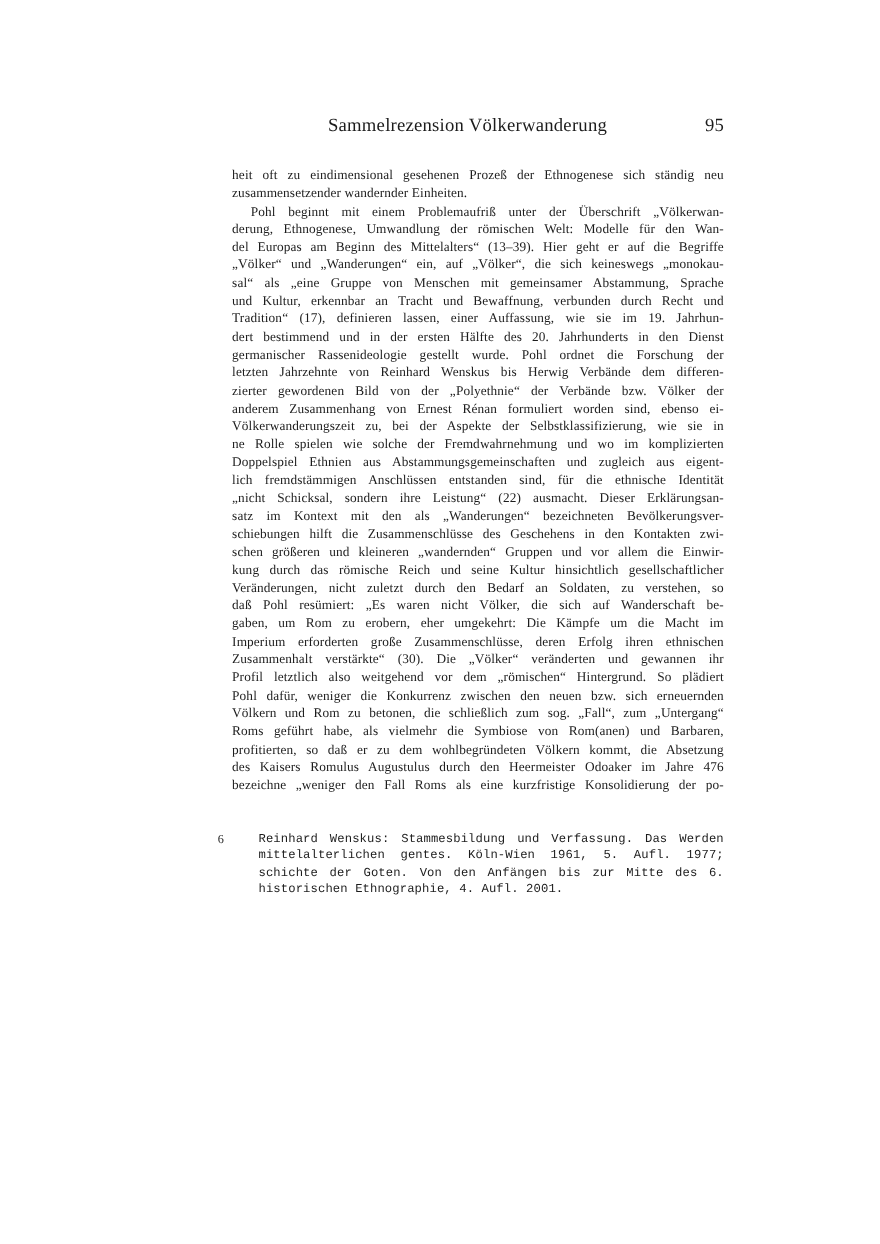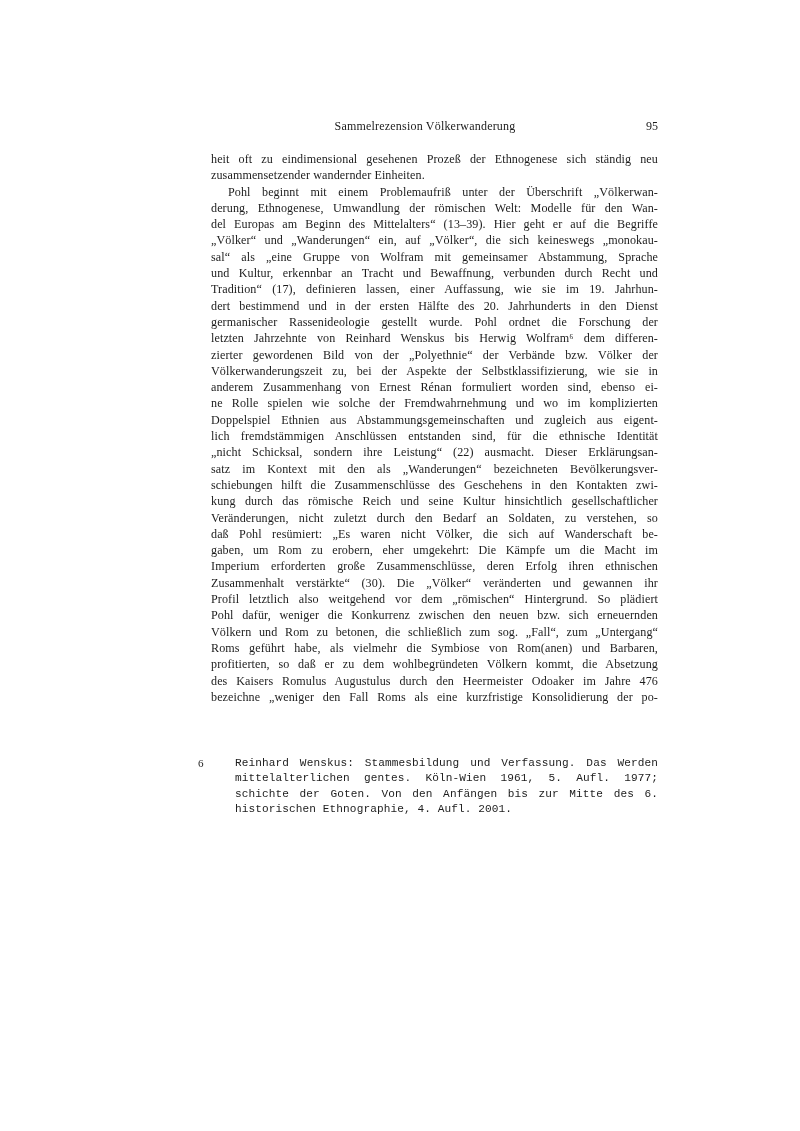--- a/index.html
+++ b/index.html
@@ -12,24 +12,24 @@
     width: 800px;
     height: 1131px;
     background: #ffffff;
     font-family: "Liberation Serif", "DejaVu Serif", serif;
     color: #1c1c1c;
     overflow: hidden;
   }
   .running-header {
     position: absolute;
     left: 192px;
-    top: 118px;
+    top: 105px;
     width: 466px;
     height: 17px;
-    font-size: 12px;
+    font-size: 17px;
     line-height: 17px;
   }
   .running-header .header-title {
     position: absolute;
     left: 0;
     right: 0;
     text-align: center;
     letter-spacing: 0.2px;
   }
   .running-header .header-page-number {
@@ -90,35 +90,36 @@
     <span class="header-page-number">95</span>
   </div>
 
   <div class="body-text" id="body-text">
       <div class="line">heit oft zu eindimensional gesehenen Prozeß der Ethnogenese sich ständig neu</div>
       <div class="line last">zusammensetzender wandernder Einheiten.</div>
       <div class="line indent">Pohl beginnt mit einem Problemaufriß unter der Überschrift „Völkerwan-</div>
       <div class="line">derung, Ethnogenese, Umwandlung der römischen Welt: Modelle für den Wan-</div>
       <div class="line">del Europas am Beginn des Mittelalters“ (13–39). Hier geht er auf die Begriffe</div>
       <div class="line">„Völker“ und „Wanderungen“ ein, auf „Völker“, die sich keineswegs „monokau-</div>
-      <div class="line">sal“ als „eine Gruppe von Wolfram mit gemeinsamer Abstammung, Sprache</div>
+      <div class="line">sal“ als „eine Gruppe von Menschen mit gemeinsamer Abstammung, Sprache</div>
       <div class="line">und Kultur, erkennbar an Tracht und Bewaffnung, verbunden durch Recht und</div>
       <div class="line">Tradition“ (17), definieren lassen, einer Auffassung, wie sie im 19. Jahrhun-</div>
       <div class="line">dert bestimmend und in der ersten Hälfte des 20. Jahrhunderts in den Dienst</div>
       <div class="line">germanischer Rassenideologie gestellt wurde. Pohl ordnet die Forschung der</div>
-      <div class="line">letzten Jahrzehnte von Reinhard Wenskus bis Herwig Wolfram⁶ dem differen-</div>
+      <div class="line">letzten Jahrzehnte von Reinhard Wenskus bis Herwig Verbände dem differen-</div>
       <div class="line">zierter gewordenen Bild von der „Polyethnie“ der Verbände bzw. Völker der</div>
+      <div class="line">anderem Zusammenhang von Ernest Rénan formuliert worden sind, ebenso ei-</div>
       <div class="line">Völkerwanderungszeit zu, bei der Aspekte der Selbstklassifizierung, wie sie in</div>
-      <div class="line">anderem Zusammenhang von Ernest Rénan formuliert worden sind, ebenso ei-</div>
       <div class="line">ne Rolle spielen wie solche der Fremdwahrnehmung und wo im komplizierten</div>
       <div class="line">Doppelspiel Ethnien aus Abstammungsgemeinschaften und zugleich aus eigent-</div>
       <div class="line">lich fremdstämmigen Anschlüssen entstanden sind, für die ethnische Identität</div>
       <div class="line">„nicht Schicksal, sondern ihre Leistung“ (22) ausmacht. Dieser Erklärungsan-</div>
       <div class="line">satz im Kontext mit den als „Wanderungen“ bezeichneten Bevölkerungsver-</div>
       <div class="line">schiebungen hilft die Zusammenschlüsse des Geschehens in den Kontakten zwi-</div>
+      <div class="line">schen größeren und kleineren „wandernden“ Gruppen und vor allem die Einwir-</div>
       <div class="line">kung durch das römische Reich und seine Kultur hinsichtlich gesellschaftlicher</div>
       <div class="line">Veränderungen, nicht zuletzt durch den Bedarf an Soldaten, zu verstehen, so</div>
       <div class="line">daß Pohl resümiert: „Es waren nicht Völker, die sich auf Wanderschaft be-</div>
       <div class="line">gaben, um Rom zu erobern, eher umgekehrt: Die Kämpfe um die Macht im</div>
       <div class="line">Imperium erforderten große Zusammenschlüsse, deren Erfolg ihren ethnischen</div>
       <div class="line">Zusammenhalt verstärkte“ (30). Die „Völker“ veränderten und gewannen ihr</div>
       <div class="line">Profil letztlich also weitgehend vor dem „römischen“ Hintergrund. So plädiert</div>
       <div class="line">Pohl dafür, weniger die Konkurrenz zwischen den neuen bzw. sich erneuernden</div>
       <div class="line">Völkern und Rom zu betonen, die schließlich zum sog. „Fall“, zum „Untergang“</div>
       <div class="line">Roms geführt habe, als vielmehr die Symbiose von Rom(anen) und Barbaren,</div>

